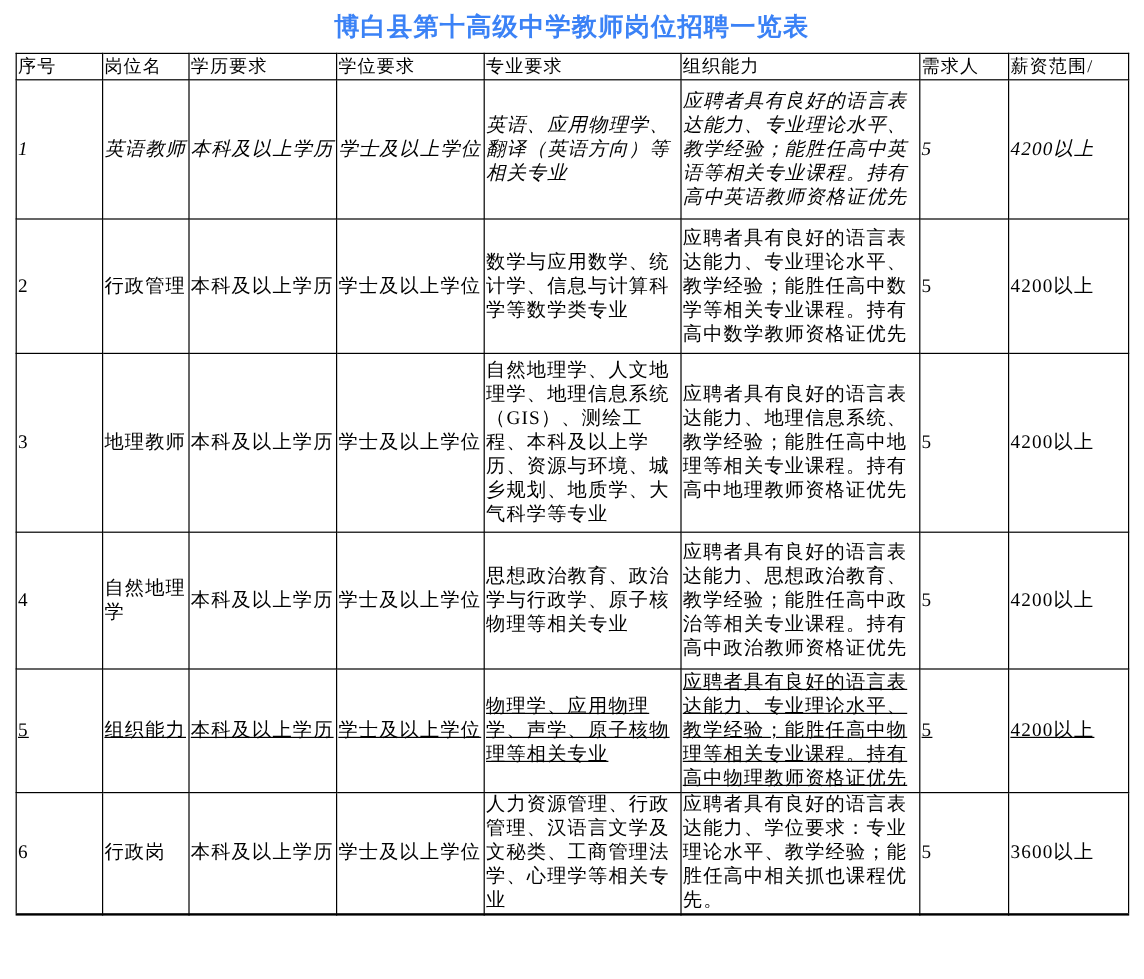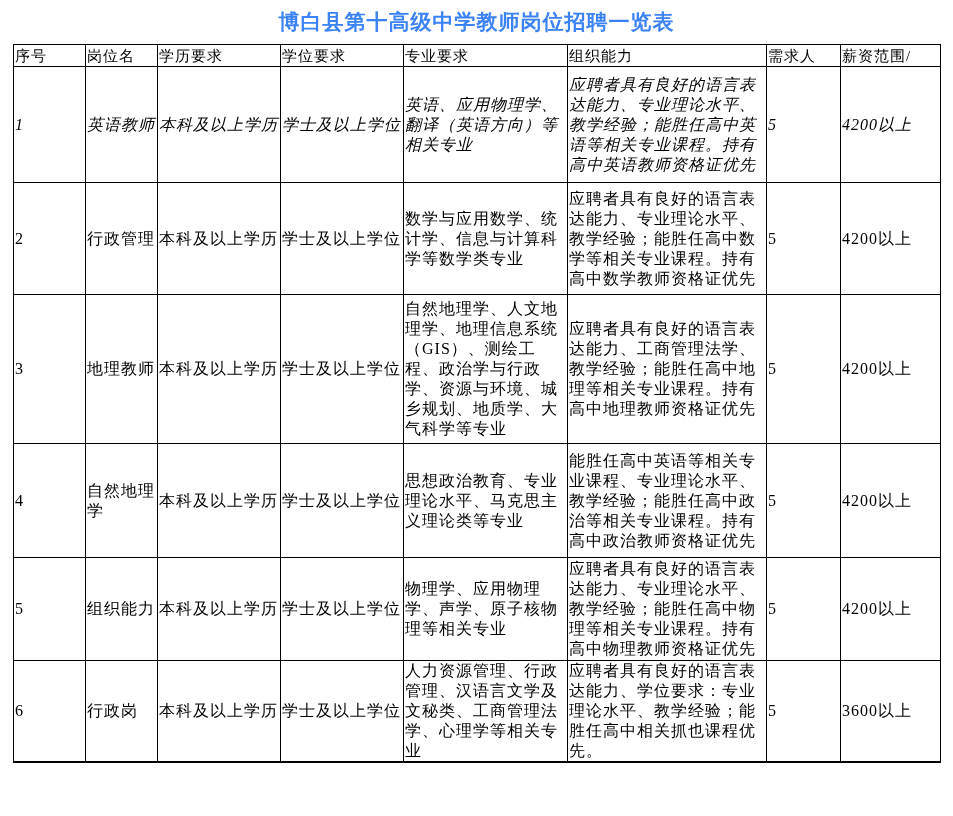--- a/index.html
+++ b/index.html
@@ -63,21 +63,21 @@
   .col-degree    { width: 123px; }
   .col-major     { width: 164px; }
   .col-duty      { width: 199px; }
   .col-headcount { width: 74px; }
   .col-salary    { width: 100px; }
   
   .row-0 td { height: 116px; font-style: italic; }
   .row-1 td { height: 112px; }
   .row-2 td { height: 149px; }
   .row-3 td { height: 114px; }
-  .row-4 td { height: 103px; }
+  .row-4 td { height: 103px; text-decoration: underline; }
   .row-5 td { height: 74px; }
 </style>
 </head>
 <body>
 
 <div class="page">
 
   <div class="doc-title">博白县第十高级中学教师岗位招聘一览表</div>
 
   <table class="tbl">
@@ -122,32 +122,32 @@
         <td>数学与应用数学、统计学、信息与计算科学等数学类专业</td>
         <td>应聘者具有良好的语言表达能力、专业理论水平、教学经验；能胜任高中数学等相关专业课程。持有高中数学教师资格证优先</td>
         <td>5</td>
         <td>4200以上</td>
       </tr>
       <tr class="row-2">
         <td>3</td>
         <td>地理教师</td>
         <td>本科及以上学历</td>
         <td>学士及以上学位</td>
-        <td>自然地理学、人文地理学、地理信息系统（GIS）、测绘工程、政治学与行政学、资源与环境、城乡规划、地质学、大气科学等专业</td>
-        <td>应聘者具有良好的语言表达能力、工商管理法学、教学经验；能胜任高中地理等相关专业课程。持有高中地理教师资格证优先</td>
+        <td>自然地理学、人文地理学、地理信息系统（GIS）、测绘工程、本科及以上学历、资源与环境、城乡规划、地质学、大气科学等专业</td>
+        <td>应聘者具有良好的语言表达能力、地理信息系统、教学经验；能胜任高中地理等相关专业课程。持有高中地理教师资格证优先</td>
         <td>5</td>
         <td>4200以上</td>
       </tr>
       <tr class="row-3">
         <td>4</td>
         <td>自然地理学</td>
         <td>本科及以上学历</td>
         <td>学士及以上学位</td>
-        <td>思想政治教育、专业理论水平、马克思主义理论类等专业</td>
-        <td>能胜任高中英语等相关专业课程、专业理论水平、教学经验；能胜任高中政治等相关专业课程。持有高中政治教师资格证优先</td>
+        <td>思想政治教育、政治学与行政学、原子核物理等相关专业</td>
+        <td>应聘者具有良好的语言表达能力、思想政治教育、教学经验；能胜任高中政治等相关专业课程。持有高中政治教师资格证优先</td>
         <td>5</td>
         <td>4200以上</td>
       </tr>
       <tr class="row-4">
         <td>5</td>
         <td>组织能力</td>
         <td>本科及以上学历</td>
         <td>学士及以上学位</td>
         <td>物理学、应用物理学、声学、原子核物理等相关专业</td>
         <td>应聘者具有良好的语言表达能力、专业理论水平、教学经验；能胜任高中物理等相关专业课程。持有高中物理教师资格证优先</td>

